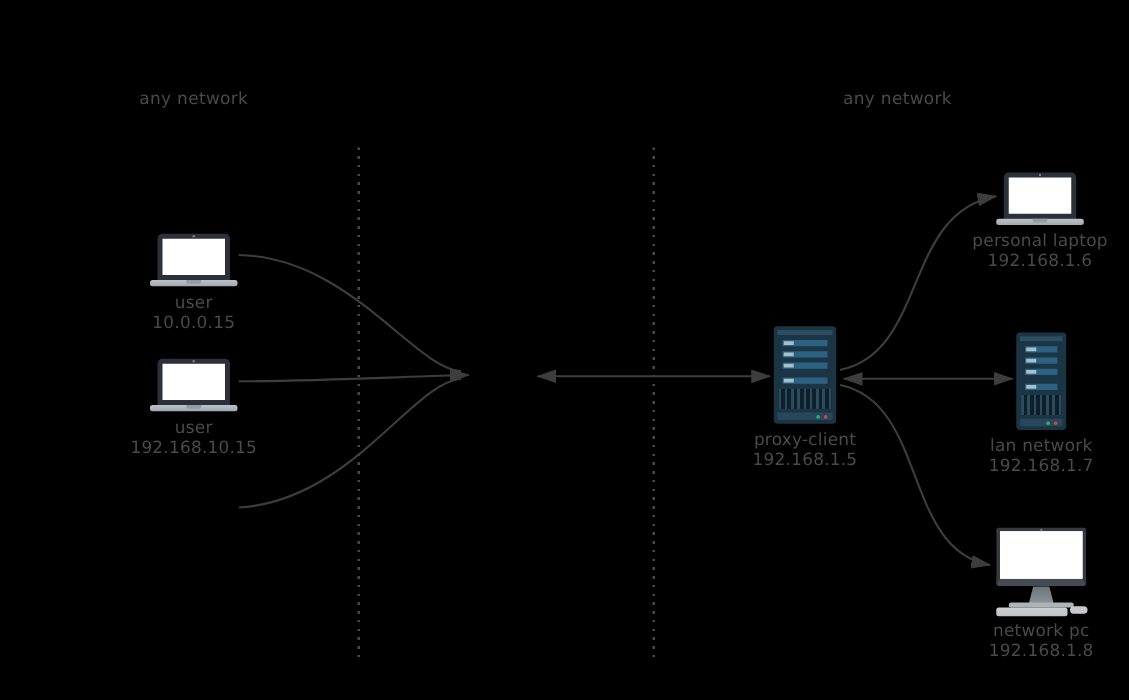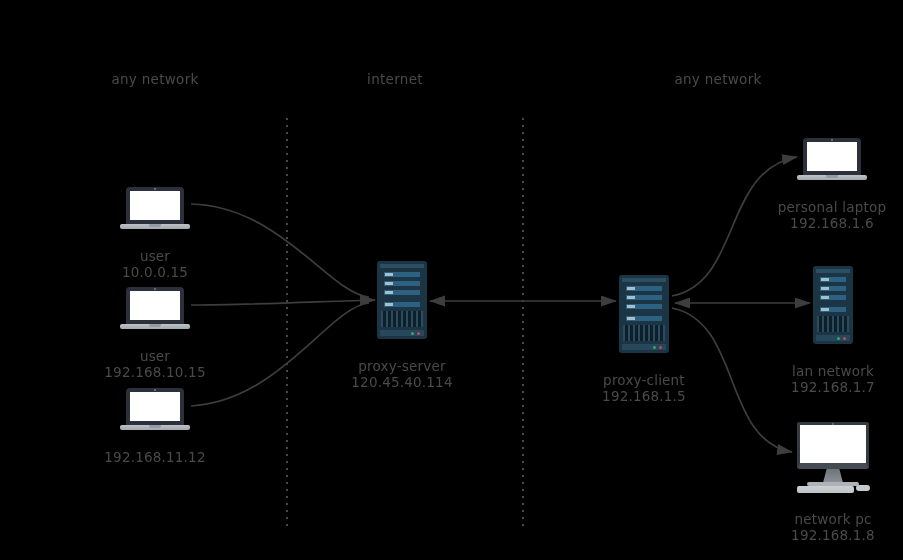--- a/index.html
+++ b/index.html
@@ -59,21 +59,21 @@
     position: absolute;
     width: 160px;
     display: flex;
     flex-direction: column;
     align-items: center;
     color: var(--label-text, #4a4a4a);
     font-size: 13.5px;
     line-height: 16px;
     letter-spacing: 0.2px;
   }
-  .node-label { margin-top: 19px; text-align: center; }
+  .node-label { margin-top: 5px; text-align: center; }
   .node-ip   { }
 
   
   .laptop-icon { position: relative; width: 70px; height: 42px; }
   .lap-screen {
     position: absolute; left: 6px; top: 0;
     width: 58px; height: 37px;
     box-sizing: border-box;
     background: var(--screen-white, #fff);
     border: 4px solid var(--device-dark, #2b303a);
@@ -190,21 +190,20 @@
     background: #c7cacd;
     border-radius: 3px;
   }
 </style>
 </head>
 <body>
 
 <div class="stage">
 
   <div class="zone-label" style="left:75px">any network</div>
-  <div class="zone-label" style="left:315px">internet</div>
   <div class="zone-label" style="left:638px">any network</div>
 
   <div class="divider" style="left:286px"></div>
   <div class="divider" style="left:522px"></div>
 
   <svg class="edges" viewBox="0 0 903 560">
     <defs>
       <marker id="ah" markerUnits="userSpaceOnUse" markerWidth="17" markerHeight="12" refX="15" refY="5.5" orient="auto">
         <path d="M0,0 L16,5.5 L0,11 Z"></path>
       </marker>
@@ -236,95 +235,67 @@
     <div class="laptop-icon">
       <div class="lap-screen">
         <div class="lap-cam"></div>
       </div>
       <div class="lap-base"></div>
     </div>
     <div class="node-label">user</div>
     <div class="node-ip">192.168.10.15</div>
   </div>
 
-  <div class="node" style="left:75px; top:388px">
-    <div class="laptop-icon">
-      <div class="lap-screen">
-        <div class="lap-cam"></div>
-      </div>
-      <div class="lap-base"></div>
-    </div>
-    <div class="node-label"></div>
-    <div class="node-ip">192.168.11.12</div>
-  </div>
-
-  <div class="node" style="left:322px; top:261px">
+
+
+  <div class="node" style="left:564px; top:261px">
     <div class="server-icon">
       <div class="srv-top"></div>
       <div class="srv-bars">
         <div class="srv-bar"></div>
         <div class="srv-bar"></div>
         <div class="srv-bar"></div>
         <div class="srv-bar gap"></div>
       </div>
       <div class="srv-vent"></div>
       <div class="srv-status">
         <span class="led green"></span>
         <span class="led red"></span>
       </div>
     </div>
-    <div class="node-label">proxy-server</div>
-    <div class="node-ip">120.45.40.114</div>
-  </div>
-
-  <div class="node" style="left:564px; top:275px">
-    <div class="server-icon">
+    <div class="node-label">proxy-client</div>
+    <div class="node-ip">192.168.1.5</div>
+  </div>
+
+  <div class="node" style="left:752px; top:138px">
+    <div class="laptop-icon">
+      <div class="lap-screen">
+        <div class="lap-cam"></div>
+      </div>
+      <div class="lap-base"></div>
+    </div>
+    <div class="node-label">personal laptop</div>
+    <div class="node-ip">192.168.1.6</div>
+  </div>
+
+  <div class="node" style="left:753px; top:266px">
+    <div class="server-icon small">
       <div class="srv-top"></div>
       <div class="srv-bars">
         <div class="srv-bar"></div>
         <div class="srv-bar"></div>
         <div class="srv-bar"></div>
         <div class="srv-bar gap"></div>
       </div>
       <div class="srv-vent"></div>
       <div class="srv-status">
         <span class="led green"></span>
         <span class="led red"></span>
       </div>
     </div>
-    <div class="node-label">proxy-client</div>
-    <div class="node-ip">192.168.1.5</div>
-  </div>
-
-  <div class="node" style="left:752px; top:138px">
-    <div class="laptop-icon">
-      <div class="lap-screen">
-        <div class="lap-cam"></div>
-      </div>
-      <div class="lap-base"></div>
-    </div>
-    <div class="node-label">personal laptop</div>
-    <div class="node-ip">192.168.1.6</div>
-  </div>
-
-  <div class="node" style="left:753px; top:266px">
-    <div class="server-icon small">
-      <div class="srv-top"></div>
-      <div class="srv-bars">
-        <div class="srv-bar"></div>
-        <div class="srv-bar"></div>
-        <div class="srv-bar"></div>
-        <div class="srv-bar gap"></div>
-      </div>
-      <div class="srv-vent"></div>
-      <div class="srv-status">
-        <span class="led green"></span>
-        <span class="led red"></span>
-      </div>
-    </div>
     <div class="node-label">lan network</div>
     <div class="node-ip">192.168.1.7</div>
   </div>
 
   <div class="node" style="left:753px; top:422px">
     <div class="desktop-icon">
       <div class="pc-monitor">
         <div class="pc-cam"></div>
       </div>
       <div class="pc-neck"></div>

